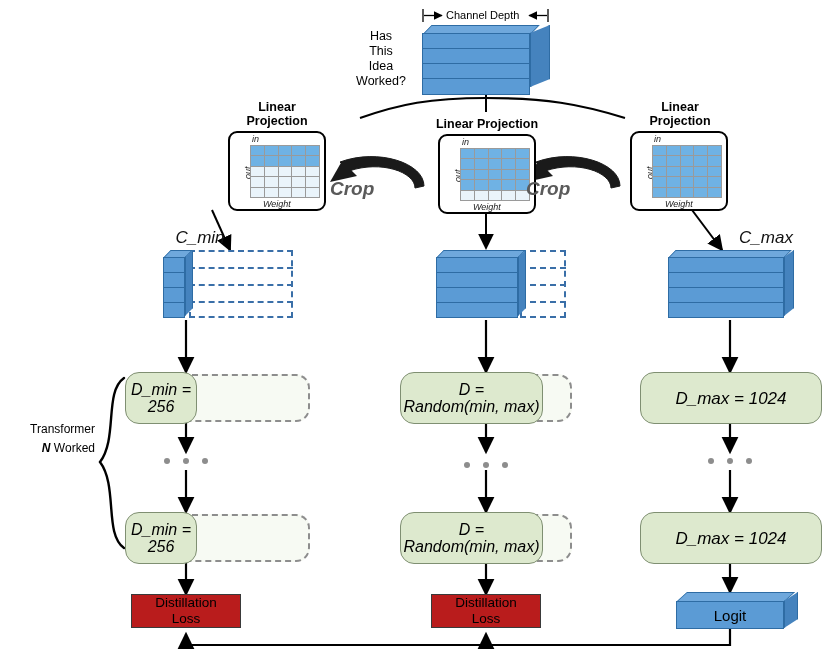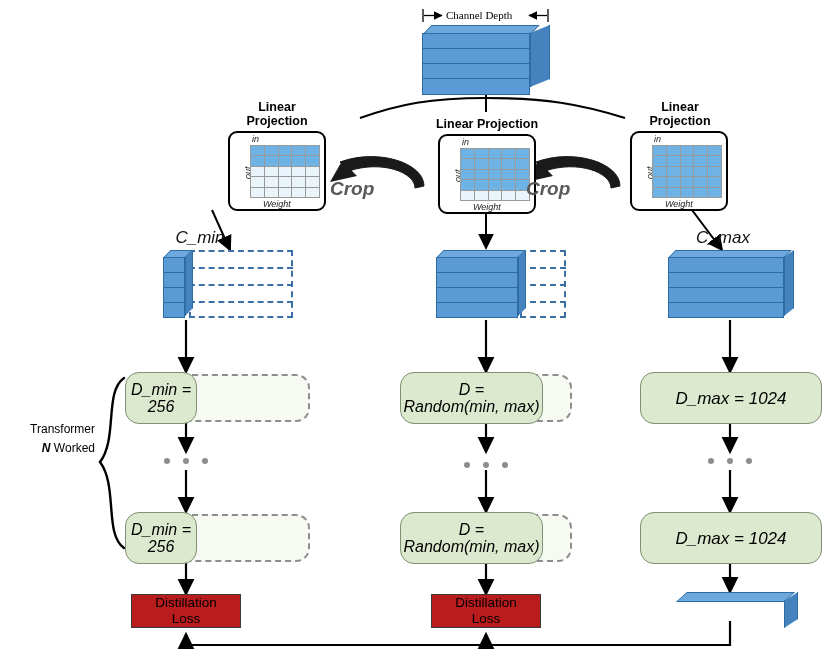--- a/index.html
+++ b/index.html
@@ -125,22 +125,26 @@
       <path d="M730,621 L730,645 L186,645"></path>
       <path d="M186,645 L186,634" marker-end="url(#ah)"></path>
       <path d="M486,645 L486,634" marker-end="url(#ah)"></path>
     </g>
 
     <g stroke="#000" stroke-width="2.4" fill="none" stroke-linecap="round">
       <path d="M124,378 C104,392 118,438 100,462 C118,486 104,534 124,548"></path>
     </g>
   </svg>
 
-
-  <div class="dimtxt" style="left:446px;top:9px;font-family:Liberation Serif, serif;">Channel Depth</div>
+  <div class="lbl lbl-c" style="left: 352px; top: 29px; width: 58px; white-space: pre-line;">Has
+This
+Idea
+Worked?</div>
+
+  <div class="dimtxt" style="left:446px;top:9px;">Channel Depth</div>
 
   <div class="blk" style="left:422px;top:25px;width:128px;height:70px;">
     <div class="top" style="left:0;top:0;width:108px;height:10px;transform:skewX(-44deg);transform-origin:left bottom;background:#6FA8DC;"></div>
     <div class="side" style="left:108px;top:0;width:20px;height:62px;clip-path:polygon(0 8px,100% 0,100% 54px,0 100%);"></div>
     <div class="face" style="left:0;top:8px;width:108px;height:62px;"></div>
     <div class="layer" style="left:1px;width:106px;top:23px;"></div>
     <div class="layer" style="left:1px;width:106px;top:38px;"></div>
     <div class="layer" style="left:1px;width:106px;top:53px;"></div>
   </div>
 
@@ -245,21 +249,21 @@
         <div class="cell on"></div>
         <div class="cell on"></div>
       </div>
     <div class="mini" style="left:33px;top:66px;">Weight</div>
   </div>
 
   <div class="crop" style="left:330px;top:178px;">Crop</div>
   <div class="crop" style="left:526px;top:178px;">Crop</div>
 
   <div class="cname" style="left:160px;top:228px;width:80px;">C_min</div>
-  <div class="cname" style="left:682px;top:228px;width:82px;">C_max</div>
+  <div class="cname" style="left:725px;top:228px;width:82px;">C_max</div>
 
   <div class="abs" style="left:163px;top:250px;">
     <div class="ghost" style="left:26px;top:0px;width:104px;height:68px;"></div>
     <div class="ghostline" style="left:26px;top:17px;width:104px;"></div>
     <div class="ghostline" style="left:26px;top:34px;width:104px;"></div>
     <div class="ghostline" style="left:26px;top:51px;width:104px;"></div>
     <div class="blk" style="left:0;top:0;width:30px;height:70px;">
       <div class="top" style="left:0;top:0;width:22px;height:8px;transform:skewX(-44deg);transform-origin:left bottom;"></div>
       <div class="side" style="left:22px;top:0;width:8px;height:66px;clip-path:polygon(0 7px,100% 0,100% 58px,0 100%);"></div>
       <div class="face" style="left:0;top:7px;width:22px;height:61px;"></div>
@@ -339,15 +343,16 @@
   <div class="pbox" style="left: 131px; top: 594px; width: 110px; height: 34px; white-space: pre-line;">Distillation
 Loss</div>
   <div class="pbox" style="left: 431px; top: 594px; width: 110px; height: 34px; white-space: pre-line;">Distillation
 Loss</div>
 
   <div class="logit" style="left:676px;top:592px;width:122px;height:38px;">
     <div class="abs" style="left:0;top:0;width:108px;height:10px;background:#6FA8DC;border:1.3px solid #2E6CA4;
          box-sizing:border-box;transform:skewX(-48deg);transform-origin:left bottom;"></div>
     <div class="abs" style="left:108px;top:0px;width:14px;height:36px;background:#4583BE;border:1.3px solid #2E6CA4;
          box-sizing:border-box;clip-path:polygon(0 9px,100% 0,100% 27px,0 100%);"></div>
+    <div class="lf">Logit</div>
   </div>
 
 </div>
 
 </body></html>

